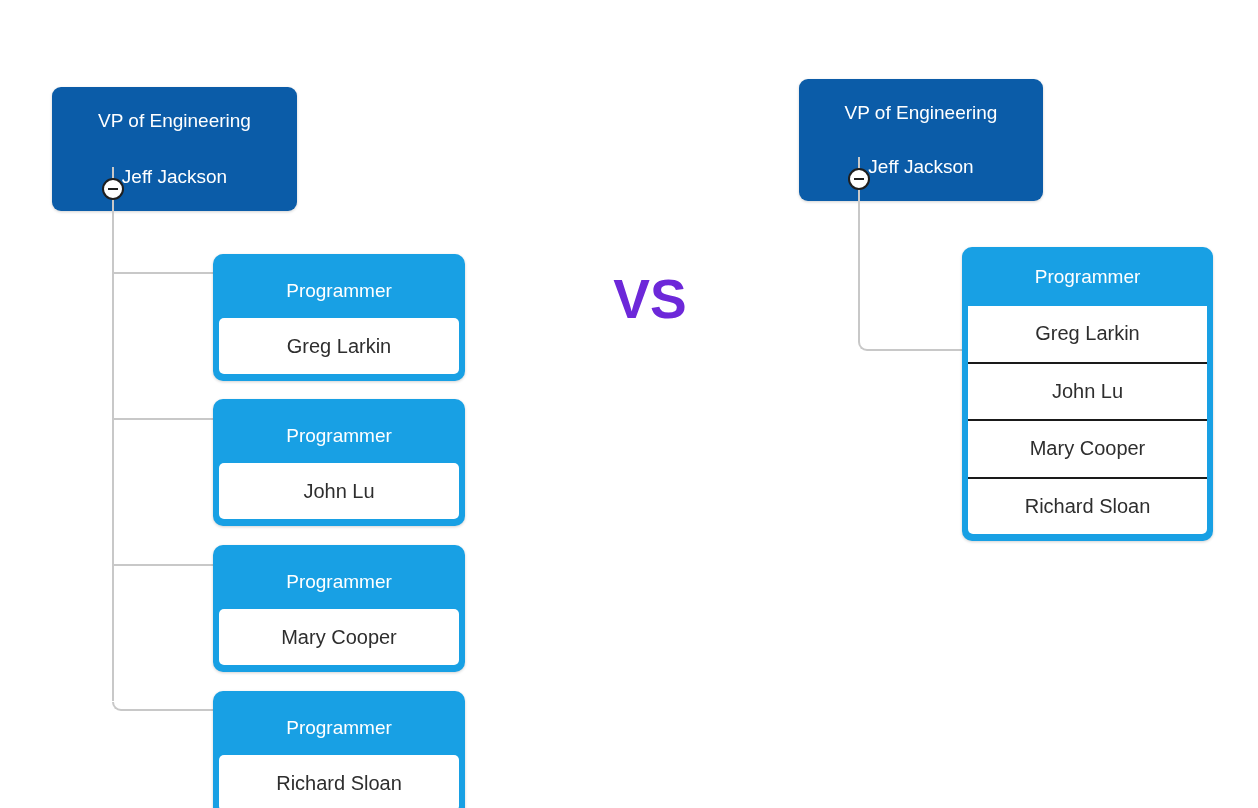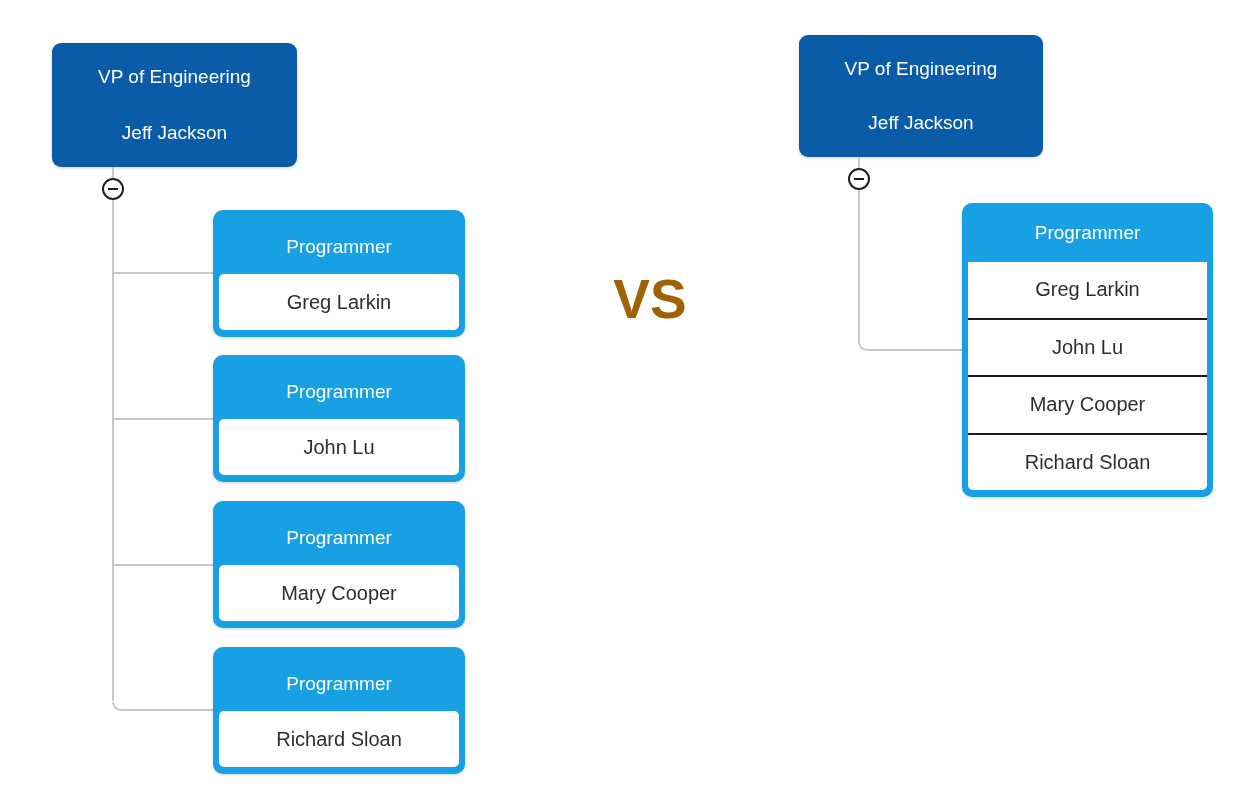--- a/index.html
+++ b/index.html
@@ -5,21 +5,21 @@
   html, body { margin: 0; padding: 0; background: #ffffff; }
   .canvas {
     position: relative;
     width: 1258px;
     height: 808px;
     background: #ffffff;
     font-family: "Liberation Sans", sans-serif;
     overflow: hidden;
   }
   
-  .node { position: absolute; box-sizing: border-box; }
+  .node { position: absolute; box-sizing: border-box; margin-top: 44px; }
   .root-node {
     background: #0b5ca8;
     border-radius: 9px;
     color: #ffffff;
     display: flex;
     flex-direction: column;
     justify-content: space-between;
     padding: 23px 10px;
     text-align: center;
     font-size: 19px;
@@ -77,21 +77,21 @@
     background: #ffffff;
     display: flex; align-items: center; justify-content: center;
     z-index: 5; cursor: pointer;
   }
   .minus-glyph { width: 10px; height: 2px; background: #1f1f1f; }
   
   .vs {
     position: absolute;
     left: 583px; top: 272px; width: 134px;
     text-align: center;
-    font-size: 55px; font-weight: bold; color: #a16207;
+    font-size: 55px; font-weight: bold; color: #6d28d9;
     line-height: 1;
   }
 </style>
 </head>
 <body>
 
 <div class="canvas">
 
   <div>
 

